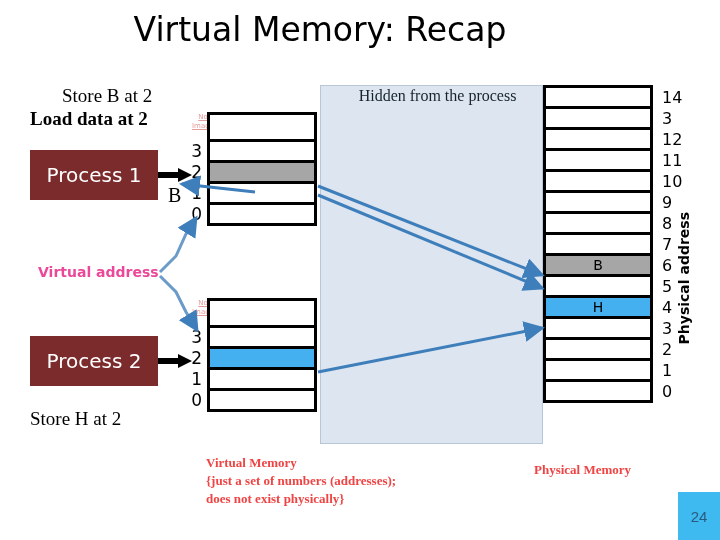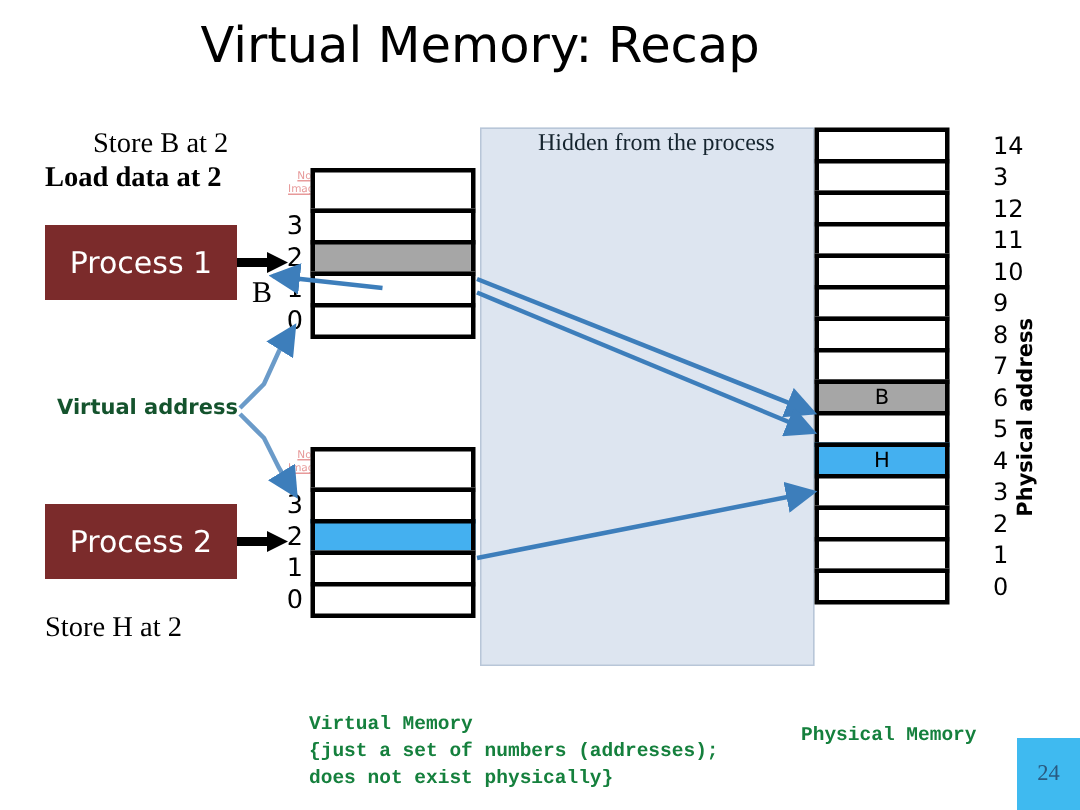--- a/index.html
+++ b/index.html
@@ -90,21 +90,21 @@
   #proc-arrow-2 { left: 158px; top: 354px; }
 
   
   #virtual-address-label {
     position: absolute;
     left: 38px;
     top: 264px;
     font-family: "DejaVu Sans", sans-serif;
     font-size: 14px;
     font-weight: bold;
-    color: #14532d;
+    color: #ec4899;
     white-space: nowrap;
   }
 
   
   #b-annotation {
     position: absolute;
     left: 168px;
     top: 184px;
     font-family: "Liberation Serif", serif;
     font-size: 20px;
@@ -158,21 +158,21 @@
   #no-image-2 { left: 186px; top: 294px; }
 
   
   #pm-stack {
     position: absolute;
     left: 543px;
     top: 85px;
   }
   .pm-cell {
     position: relative;
-    width: 90px;
+    width: 110px;
     height: 24px;
     border: 3px solid #000000;
     box-sizing: border-box;
     background: #ffffff;
     margin-top: -3px;
     display: flex;
     align-items: center;
     justify-content: center;
     font-family: "DejaVu Sans", sans-serif;
     font-size: 14px;
@@ -201,41 +201,40 @@
     font-weight: bold;
     color: #000000;
     white-space: nowrap;
     transform-origin: left top;
     transform: rotate(-90deg) translate(-100%, 0);
   }
 
   
   .caption {
     position: absolute;
-    font-family: Liberation Mono, monospace;
+    font-family: Liberation Serif, serif;
     font-size: 13px;
     font-weight: bold;
-    color: #15803d;
+    color: #ef4444;
     line-height: 18px;
     white-space: pre;
-    margin-top: 20px;
   }
   #caption-virtual { left: 206px; top: 454px; }
   #caption-physical { left: 534px; top: 461px; }
 
   
   #page-badge {
     position: absolute;
     left: 678px;
     top: 492px;
     width: 42px;
     height: 48px;
     background: #3fbaf0;
     color: #2a5a80;
-    font-family: Liberation Serif, serif;
+    font-family: Liberation Sans, sans-serif;
     font-size: 15px;
     display: flex;
     align-items: center;
     justify-content: center;
   }
 
   
   #mapping-arrows {
     position: absolute;
     left: 0;

